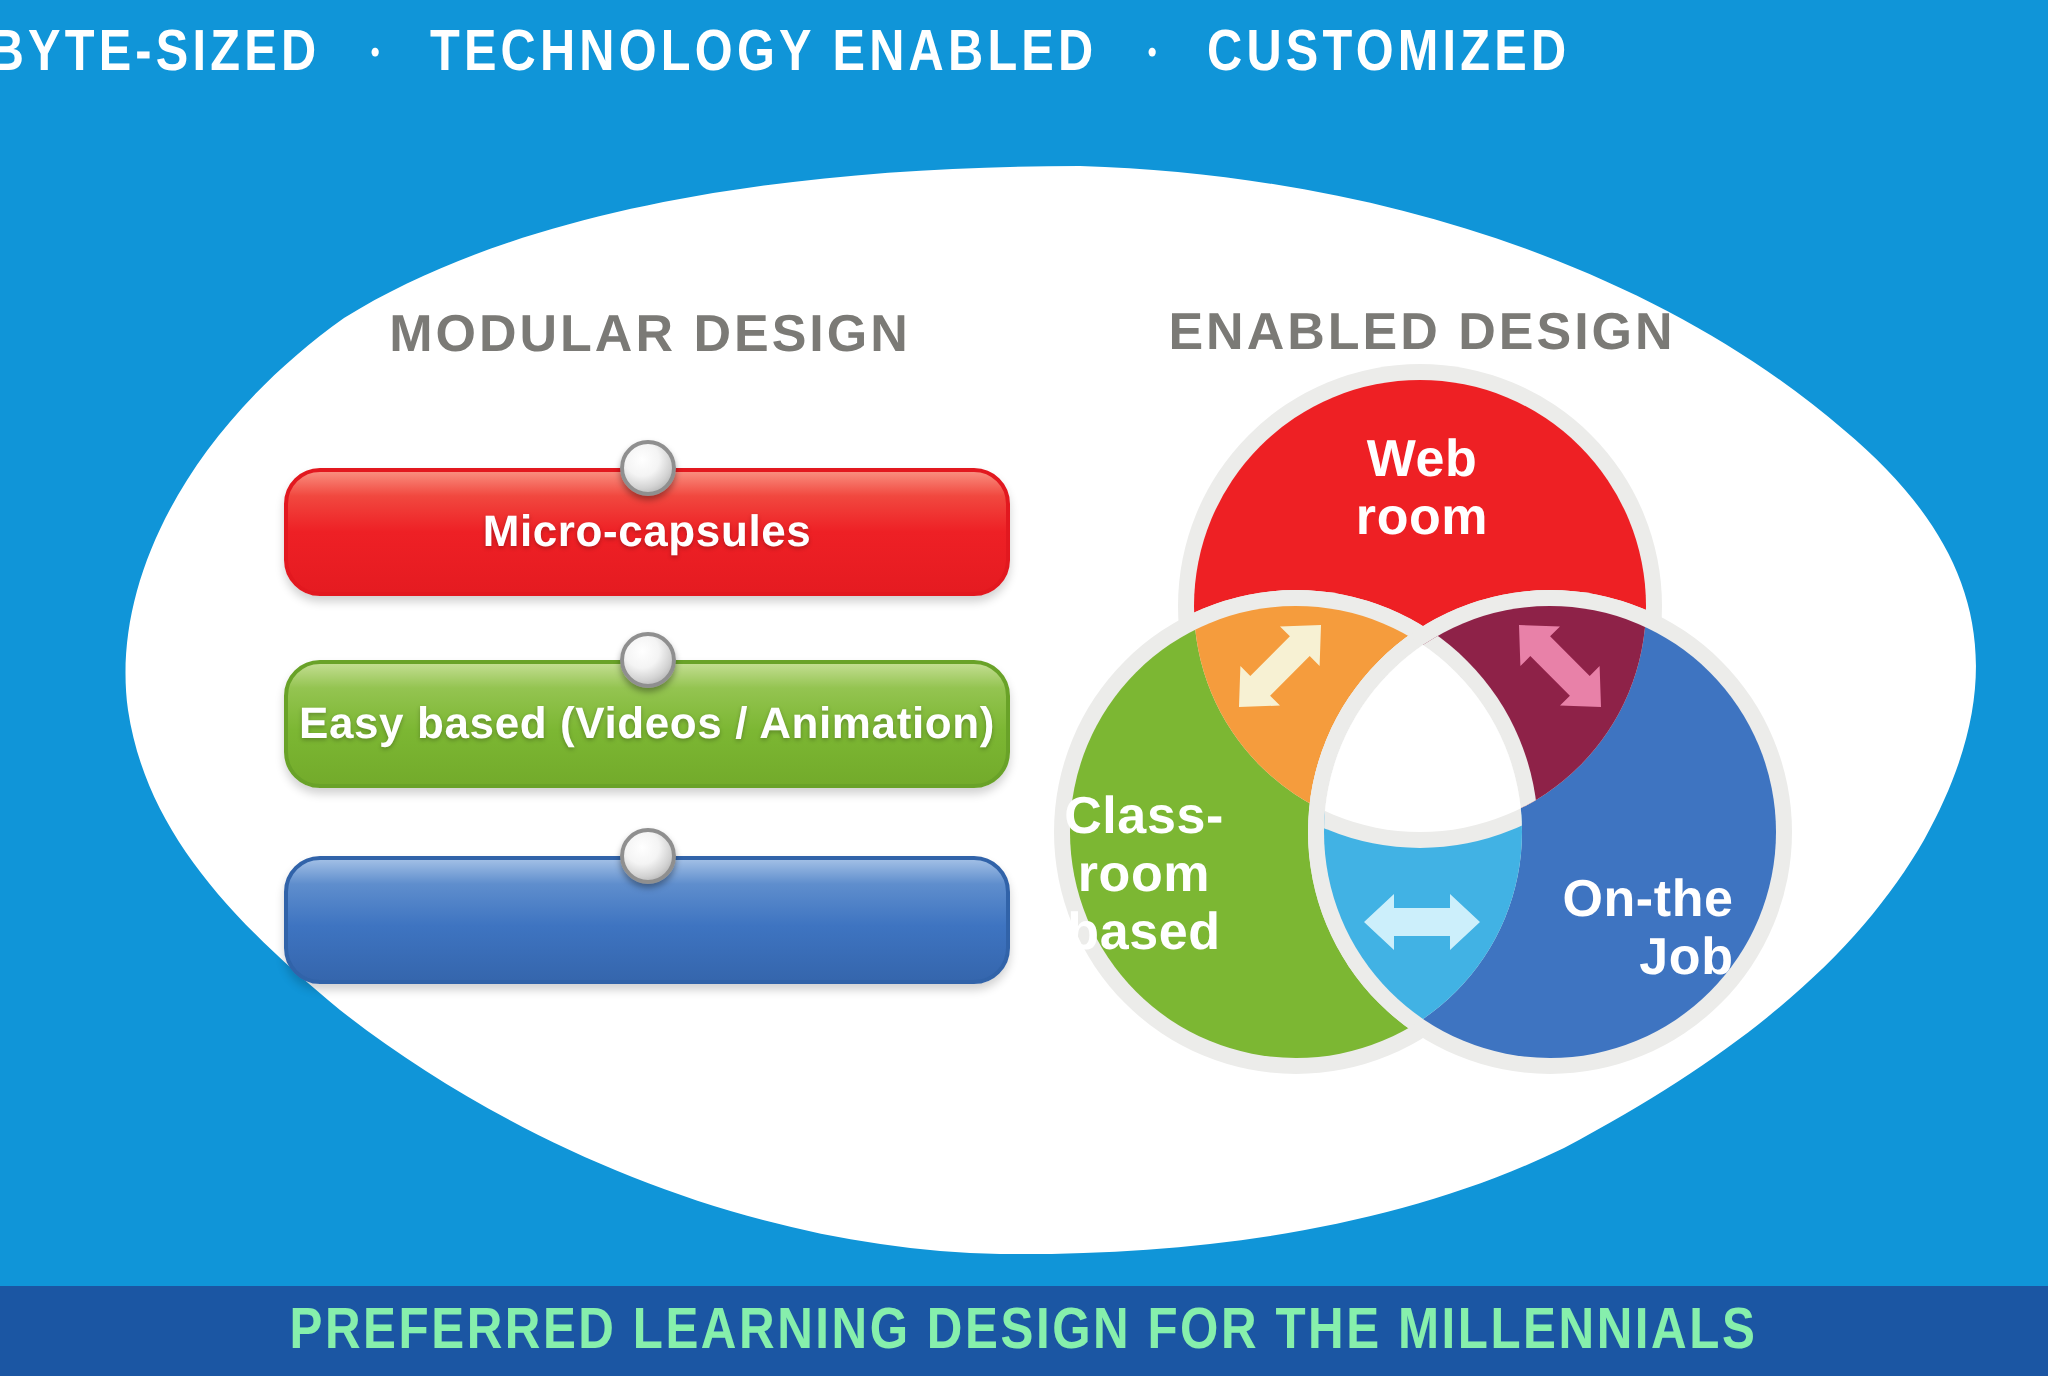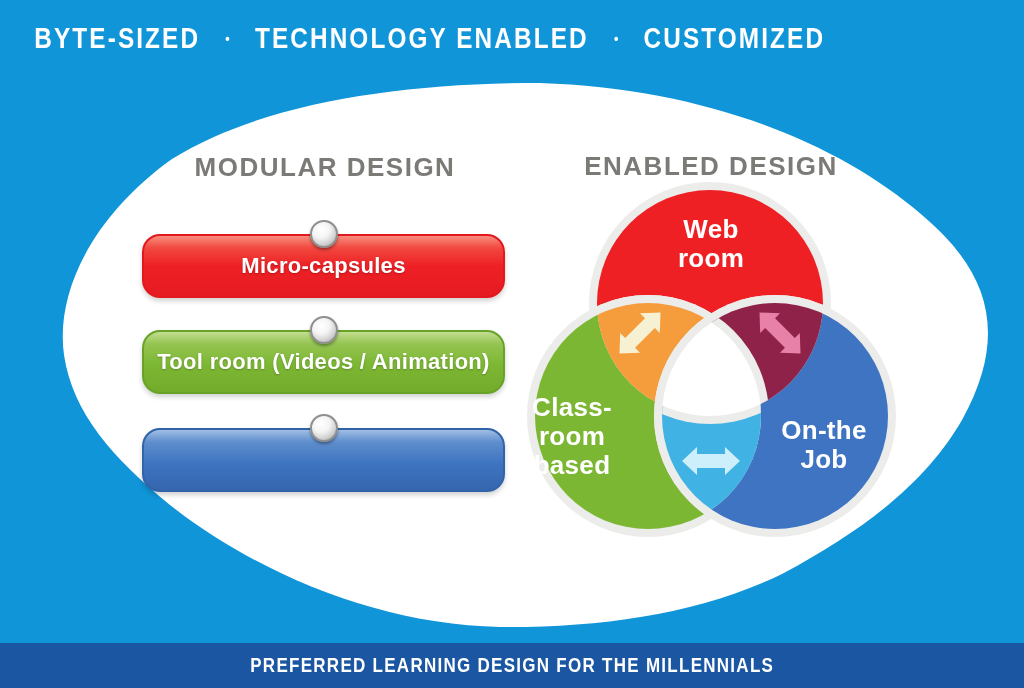--- a/index.html
+++ b/index.html
@@ -8,22 +8,22 @@
     position: relative;
     background: #1095D8;
     font-family: "Liberation Sans", sans-serif;
   }
 
   
   #bg-svg { position: absolute; left: 0; top: 0; width: 1024px; height: 688px; }
 
   
   .tagline {
-    position: absolute; left: 0; top: 18px; width: 860px; height: 40px;
-    display: flex; align-items: center; justify-content: center;
+    position: absolute; left: 0; top: 6px; width: 860px; height: 40px;
+    display: flex; align-items: center; justify-content: flex-end;
     color: #ffffff; font-weight: bold; font-size: 29px; letter-spacing: 2.5px;
     white-space: nowrap;
   }
   .tagline-inner { display: inline-flex; align-items: center; transform: scaleX(0.84); transform-origin: center; }
   .tagline .sep { font-size: 15px; margin: 0 30px; letter-spacing: 0; }
 
   
   .section-title {
     position: absolute; transform: translate(-50%, -50%);
     color: #7B7A76; font-weight: bold; font-size: 26px; letter-spacing: 1.5px;
@@ -68,28 +68,28 @@
 
   
   #venn-svg { position: absolute; left: 520px; top: 181px; width: 380px; height: 360px; }
   .venn-label {
     position: absolute; transform: translate(-50%, -50%);
     color: #ffffff; font-weight: bold; font-size: 26px; line-height: 1.12;
     text-align: center; white-space: pre-line; letter-spacing: 0.3px;
   }
   #label-web { left: 711px; top: 244px; }
   #label-classroom { left: 572px; top: 437px; }
-  #label-onthejob { left: 824px; top: 445px; }
+  #label-onthejob { left: 824px; top: 464px; text-align: right; }
 
   
   .footer-bar {
     position: absolute; left: 0; bottom: 0; width: 1024px; height: 45px;
     background: #1B56A3;
     display: flex; align-items: center; justify-content: center;
-    color: #ffffff; font-weight: bold; font-size: 20px; letter-spacing: 1.5px;
+    color: #86efac; font-weight: bold; font-size: 29px; letter-spacing: 1.5px;
     white-space: nowrap;
   }
   .footer-inner { display: inline-block; transform: scaleX(0.85); transform-origin: center; }
 </style>
 </head>
 <body>
 
 <svg id="bg-svg" viewBox="0 0 1024 688" aria-hidden="true">
   <path fill="#FFFFFF" d="M 540 83
        C 700 88, 835 140, 922 215
@@ -113,21 +113,21 @@
 </div>
 
 <div class="section-title" id="modular-title">MODULAR DESIGN</div>
 
 <div class="pill pill-red">
   <span class="pin"></span>
   <span>Micro-capsules</span>
 </div>
 <div class="pill pill-green">
   <span class="pin"></span>
-  <span>Tool room (Videos / Animation)</span>
+  <span>Easy based (Videos / Animation)</span>
 </div>
 <div class="pill pill-blue">
   <span class="pin"></span>
 </div>
 
 <div class="section-title" id="blended-title">ENABLED DESIGN</div>
 
 <svg id="venn-svg" viewBox="0 0 380 360" aria-hidden="true">
   <defs>
     <clipPath id="clipRed">

